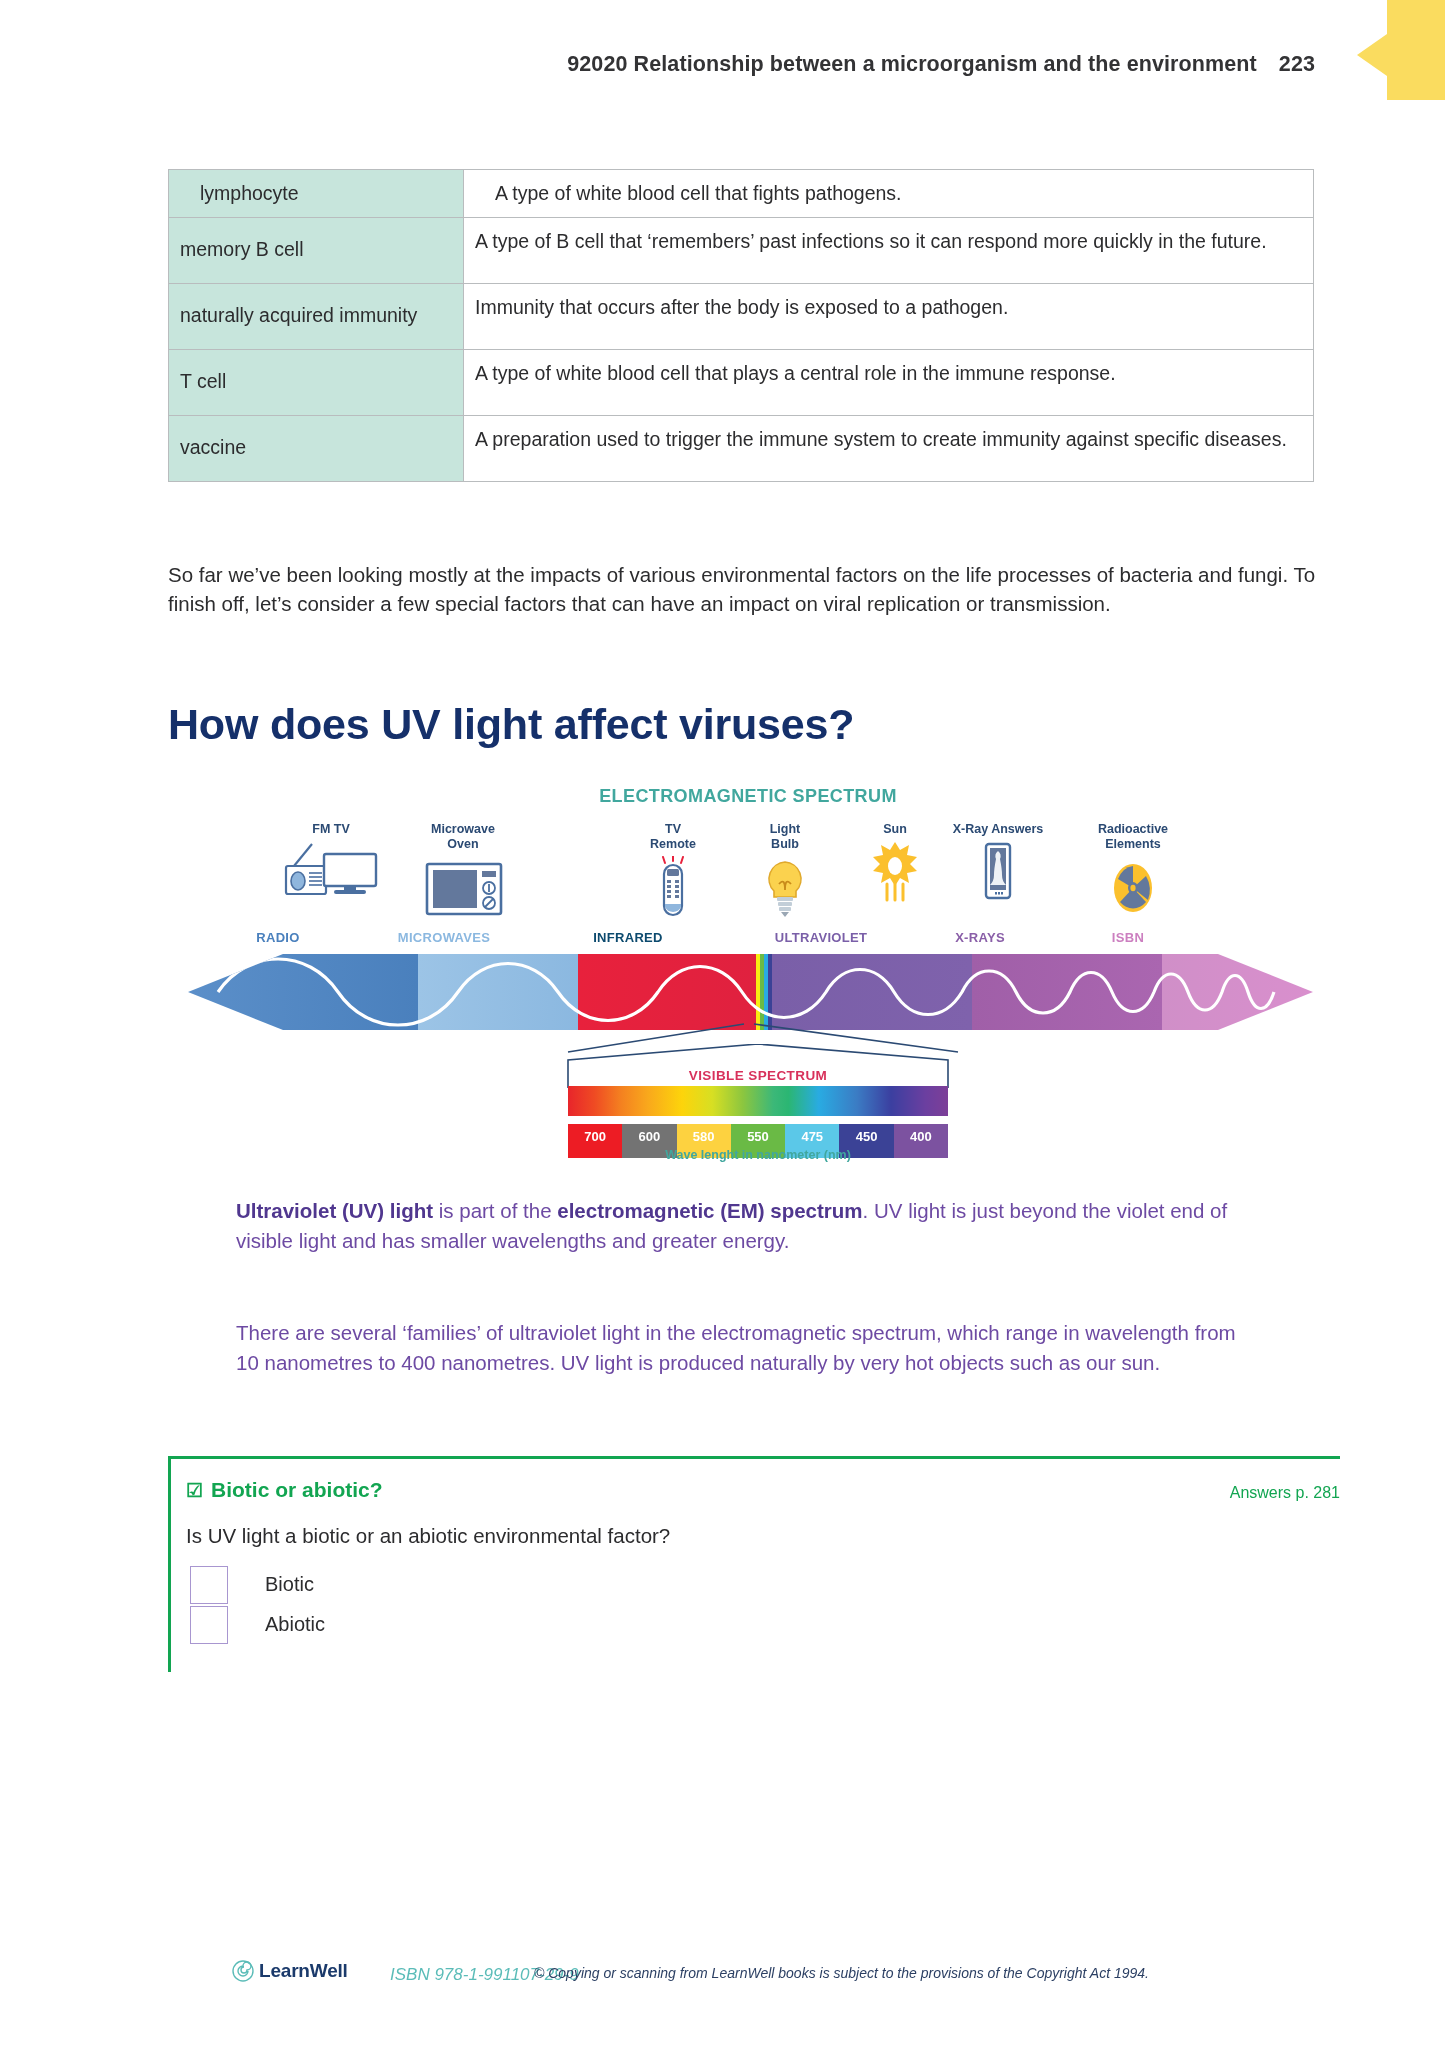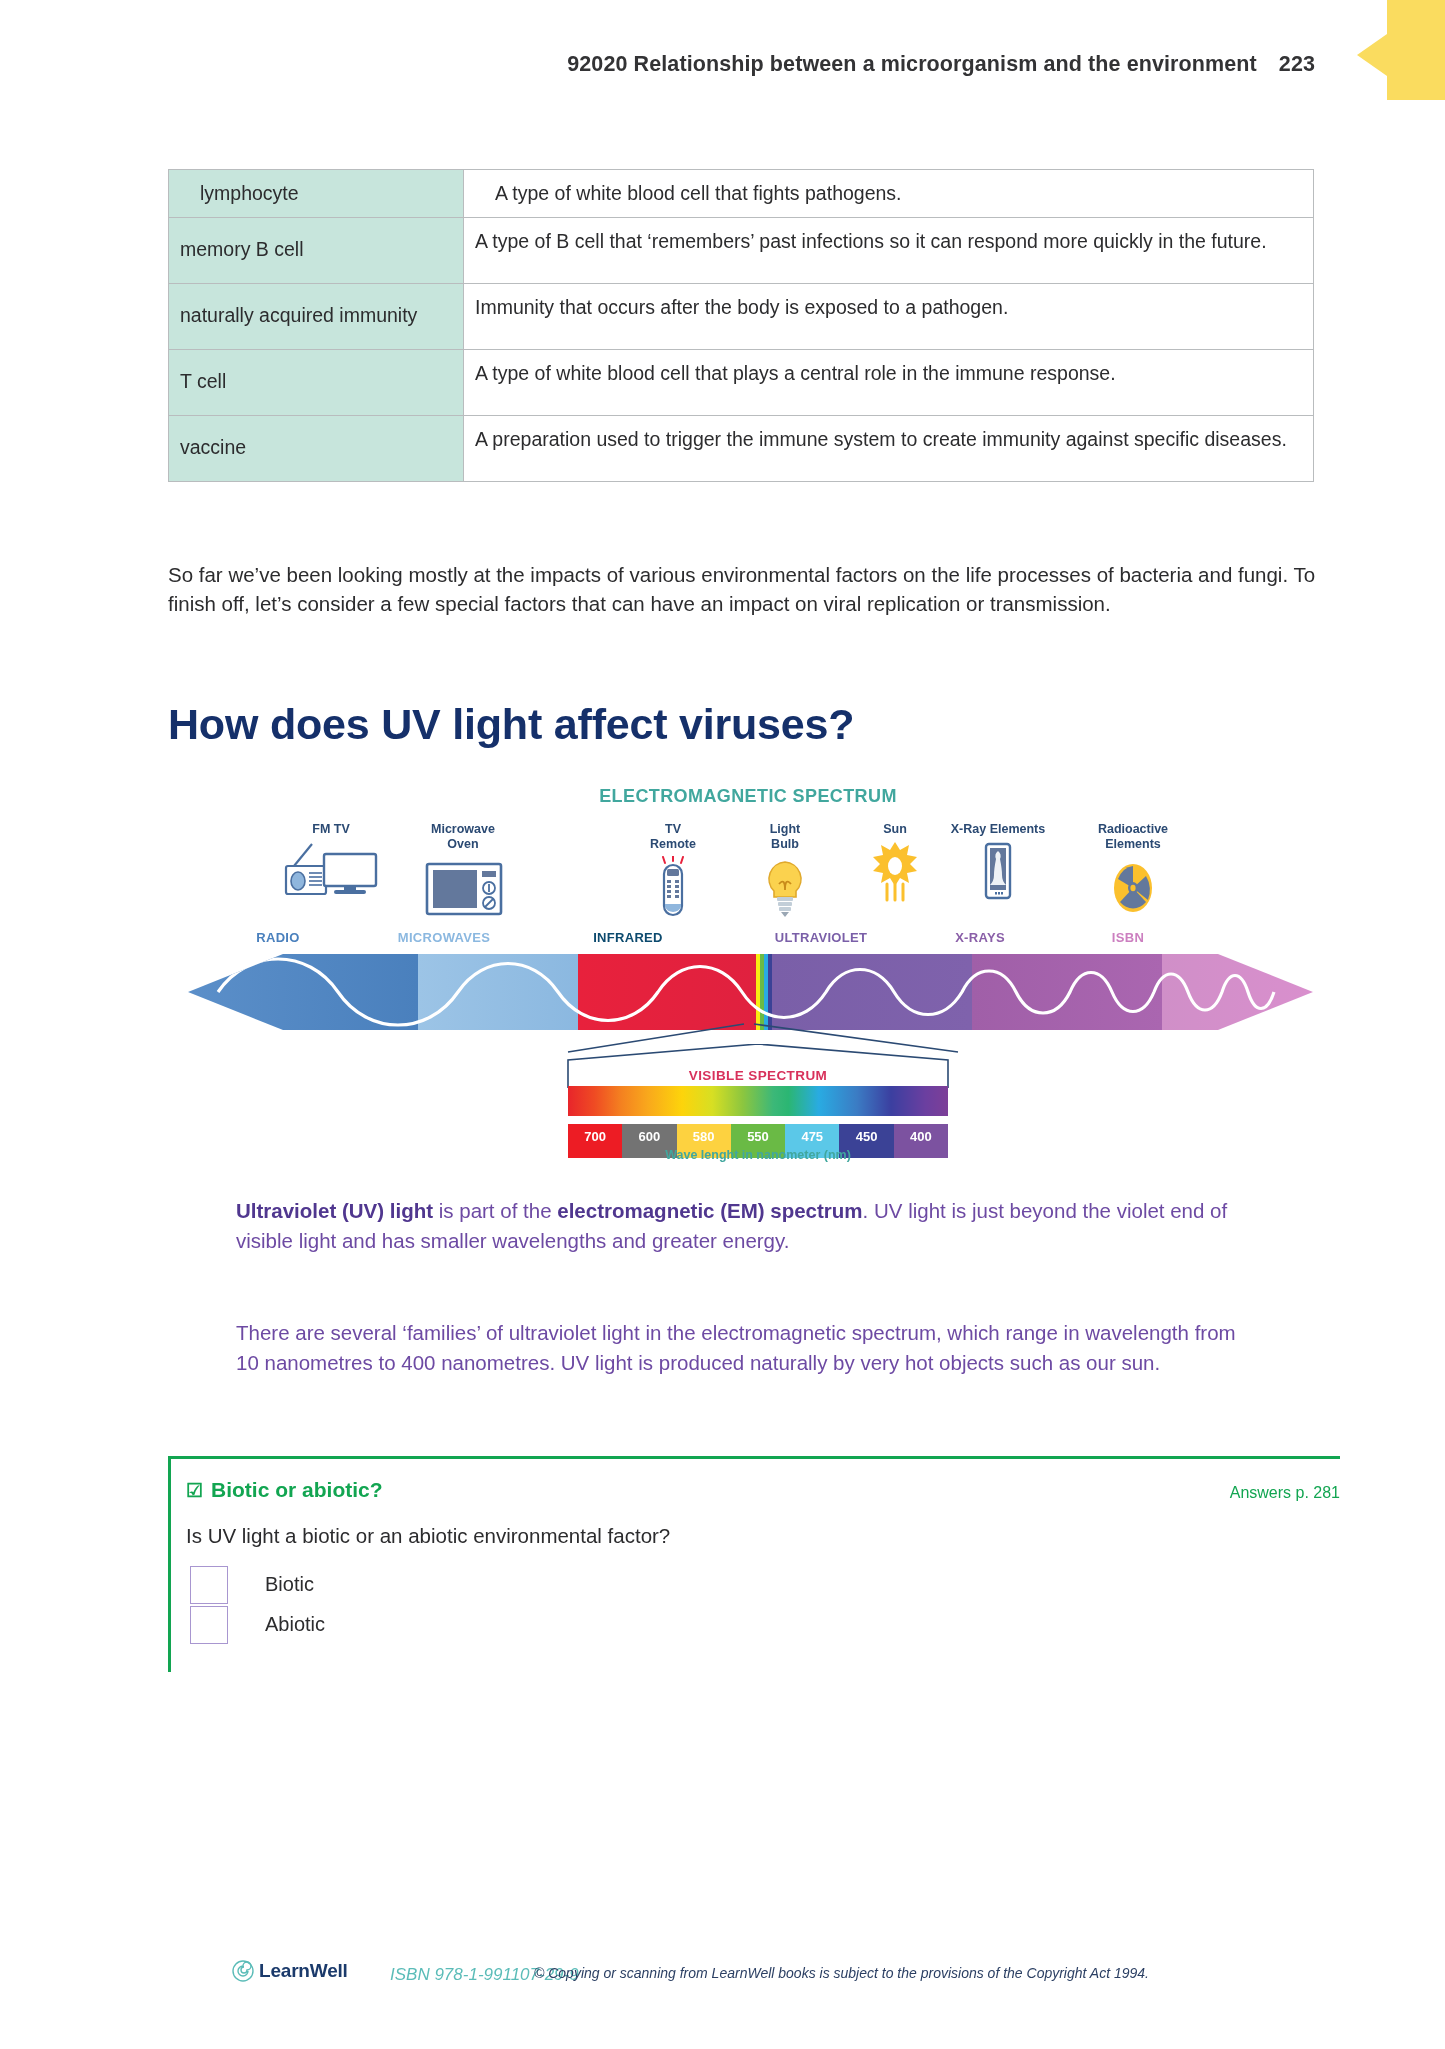--- a/index.html
+++ b/index.html
@@ -296,21 +296,21 @@
             <g stroke="#fbc02d" stroke-width="3" stroke-linecap="round">
               <line x1="22" y1="44" x2="22" y2="60"></line>
               <line x1="30" y1="44" x2="30" y2="60"></line>
               <line x1="38" y1="44" x2="38" y2="60"></line>
             </g>
           </svg>
         </div>
       </div>
 
       <div class="src" style="left:705px;top:0">
-        <div class="lbl">X-Ray Elements</div>
+        <div class="lbl">X-Ray Answers</div>
         <div class="ico">
           <svg width="60" height="62" viewBox="0 0 60 62">
             <rect x="18" y="4" width="24" height="54" rx="3" fill="#fff" stroke="#4a6fa0" stroke-width="2.4"></rect>
             <rect x="22" y="8" width="16" height="42" fill="#63789c"></rect>
             <path d="M30 11 q-4 3 -2 8 q-2 10 -2 16 q0 6 -4 10 h16 q-4 -4 -4 -10 q0 -6 -2 -16 q2 -5 -2 -8 z" fill="#eef2f6"></path>
             <g fill="#4a6fa0">
                 <rect x="27" y="52" width="2" height="2.5"></rect>
                 <rect x="30" y="52" width="2" height="2.5"></rect>
                 <rect x="33" y="52" width="2" height="2.5"></rect>
               </g>

